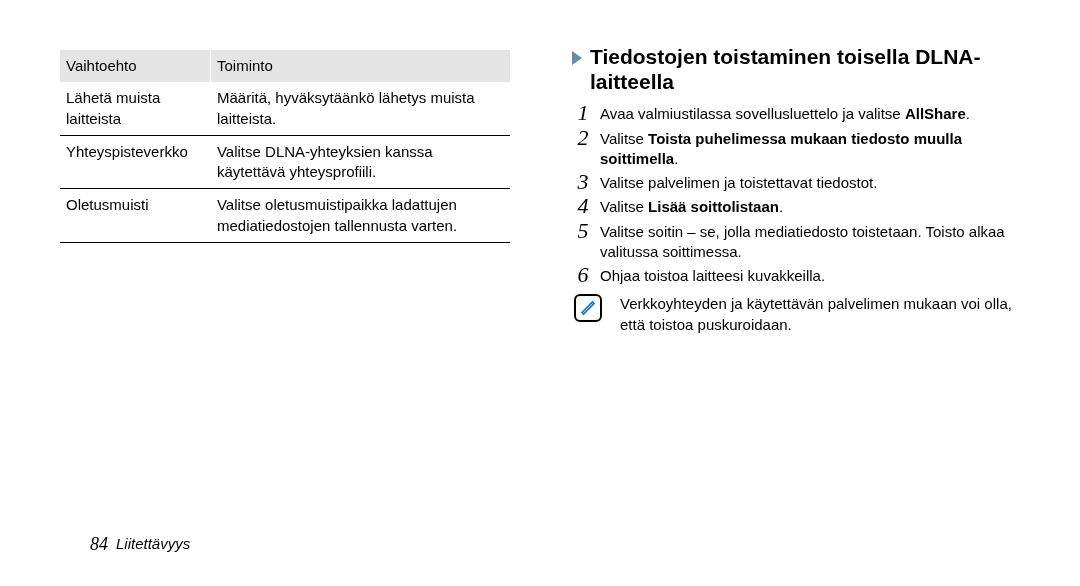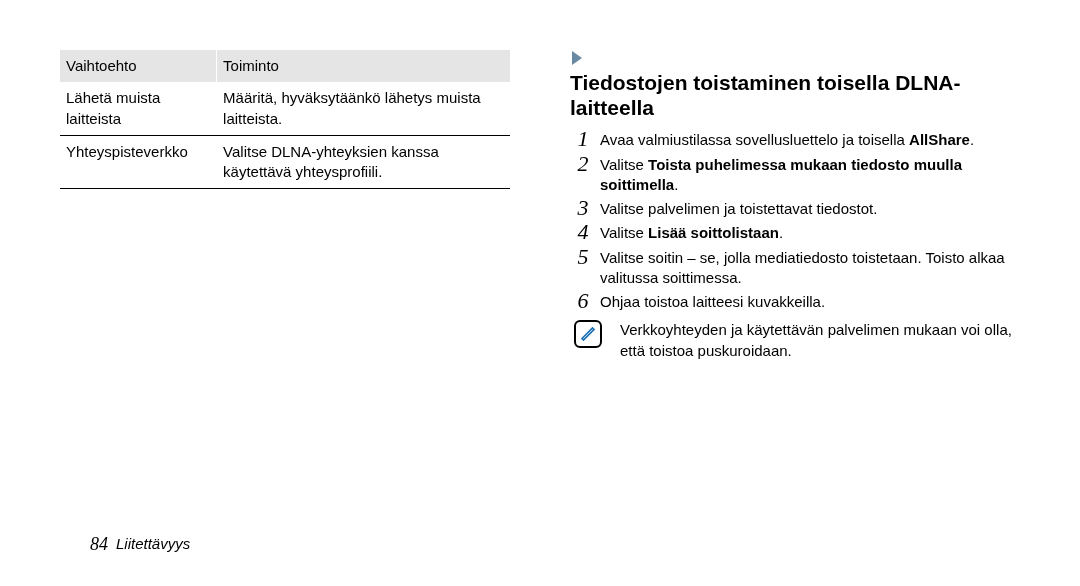--- a/index.html
+++ b/index.html
@@ -48,21 +48,20 @@
   }
   tbody td:last-child { border-right: none; }
 
   
   .heading {
     display: flex;
     align-items: flex-start;
     gap: 6px;
     margin-bottom: 10px;
     margin-top: -6px;
-    flex-direction: column;
   }
   .chevron {
     display: block;
     margin-top: 6px;
     width: 14px;
     height: 14px;
   }
   .heading-text {
     font-size: 21px;
     font-weight: 700;
@@ -146,38 +145,42 @@
       </thead>
       <tbody>
         <tr>
           <td>Lähetä muista laitteista</td>
           <td>Määritä, hyväksytäänkö lähetys muista laitteista.</td>
         </tr>
         <tr>
           <td>Yhteyspisteverkko</td>
           <td>Valitse DLNA-yhteyksien kanssa käytettävä yhteysprofiili.</td>
         </tr>
+        <tr>
+          <td>Oletusmuisti</td>
+          <td>Valitse oletusmuistipaikka ladattujen mediatiedostojen tallennusta varten.</td>
+        </tr>
       </tbody>
     </table>
   </div>
 
   <div class="col">
     <div class="heading">
       <span class="chevron">
         <svg width="14" height="14" viewBox="0 0 14 14">
             <polygon points="2,0 12,7 2,14" fill="#6a8aa3"></polygon>
           </svg>
       </span>
       <span class="heading-text">Tiedostojen toistaminen toisella DLNA-laitteella</span>
     </div>
 
     <div class="step">
       <span class="step-num">1</span>
       <span class="step-text">
-        <span>Avaa valmiustilassa sovellusluettelo ja toisella </span><span class="bold">AllShare</span><span>.</span>
+        <span>Avaa valmiustilassa sovellusluettelo ja valitse </span><span class="bold">AllShare</span><span>.</span>
       </span>
     </div>
 
     <div class="step">
       <span class="step-num">2</span>
       <span class="step-text">
         <span>Valitse </span><span class="bold">Toista puhelimessa mukaan tiedosto muulla soittimella</span><span>.</span>
       </span>
     </div>
 

